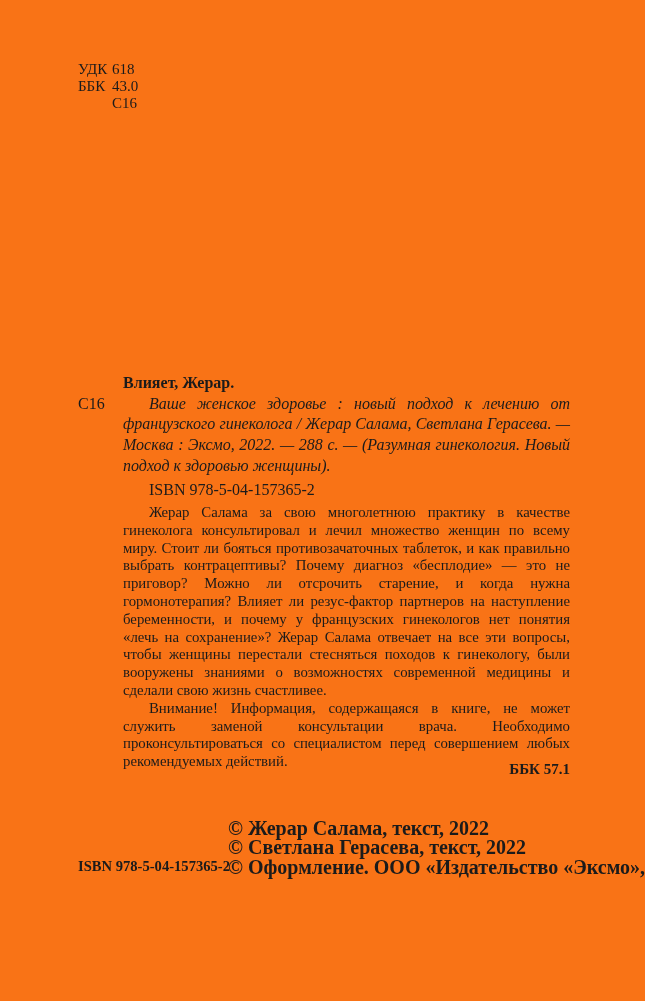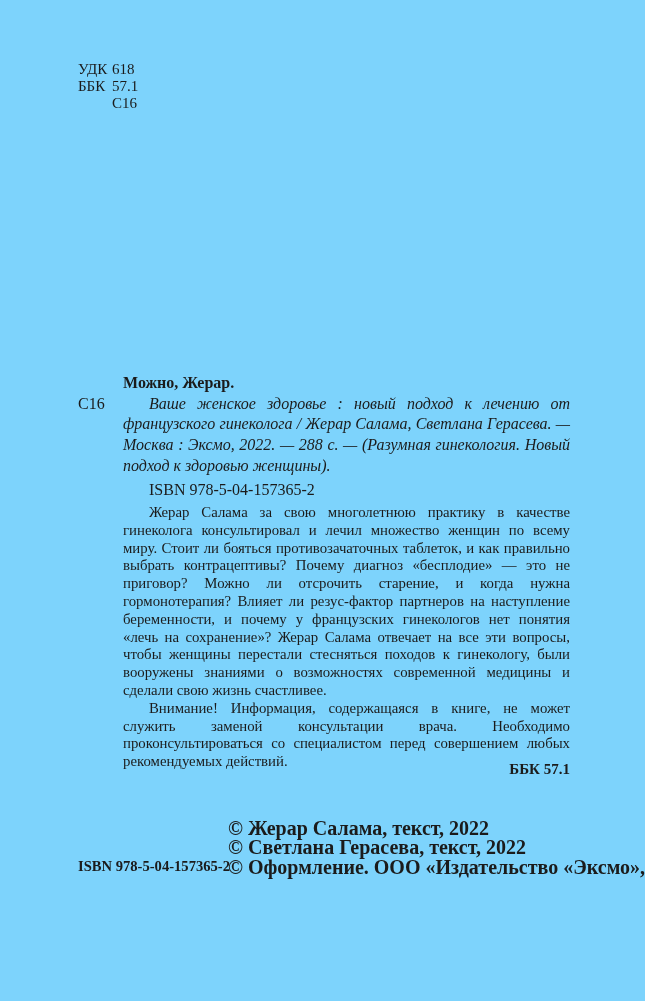--- a/index.html
+++ b/index.html
@@ -4,21 +4,21 @@
 <style>
   html, body {
     margin: 0;
     padding: 0;
     background: #ffffff;
   }
   .page {
     position: relative;
     width: 645px;
     height: 1001px;
-    background: #7dd3fc;
+    background: #f97316;
     font-family: "Liberation Serif", "DejaVu Serif", serif;
     color: #1b1b1b;
     overflow: hidden;
   }
 
   
   .top-codes {
     position: absolute;
     left: 78px;
     top: 61px;
@@ -118,31 +118,31 @@
 
 <div class="page">
 
   <div class="top-codes">
     <div class="code-row">
       <span class="code-label">УДК</span>
       <span class="code-value">618</span>
     </div>
     <div class="code-row">
       <span class="code-label">ББК</span>
-      <span class="code-value">57.1</span>
+      <span class="code-value">43.0</span>
     </div>
     <div class="code-row">
       <span class="code-label"></span>
       <span class="code-value">С16</span>
     </div>
   </div>
 
   <div class="entry">
     <span class="margin-code">С16</span>
-    <p class="author">Можно, Жерар.</p>
+    <p class="author">Влияет, Жерар.</p>
     <p class="biblio">Ваше женское здоровье : новый подход к лечению от французского гинеколога / Жерар Салама, Светлана Герасева. — Москва : Эксмо, 2022. — 288 с. — (Разумная гинекология. Новый подход к здоровью женщины).</p>
     <p class="entry-isbn">ISBN 978-5-04-157365-2</p>
   </div>
 
   <div class="annotation">
     <p>Жерар Салама за свою многолетнюю практику в качестве гинеколога консультировал и лечил множество женщин по всему миру. Стоит ли бояться противозачаточных таблеток, и как правильно выбрать контрацептивы? Почему диагноз «бесплодие» — это не приговор?  Можно ли отсрочить старение, и когда нужна гормонотерапия? Влияет ли резус-фактор партнеров на наступление беременности, и почему у французских гинекологов нет понятия «лечь на сохранение»? Жерар Салама отвечает на все эти вопросы, чтобы женщины перестали стесняться походов к гинекологу, были вооружены знаниями о возможностях современной медицины и сделали свою жизнь счастливее.</p>
     <p>Внимание! Информация, содержащаяся в книге, не может служить заменой консультации врача. Необходимо проконсультироваться со специалистом перед совершением любых рекомендуемых действий.</p>
   </div>
 
   <div class="bottom-codes">

